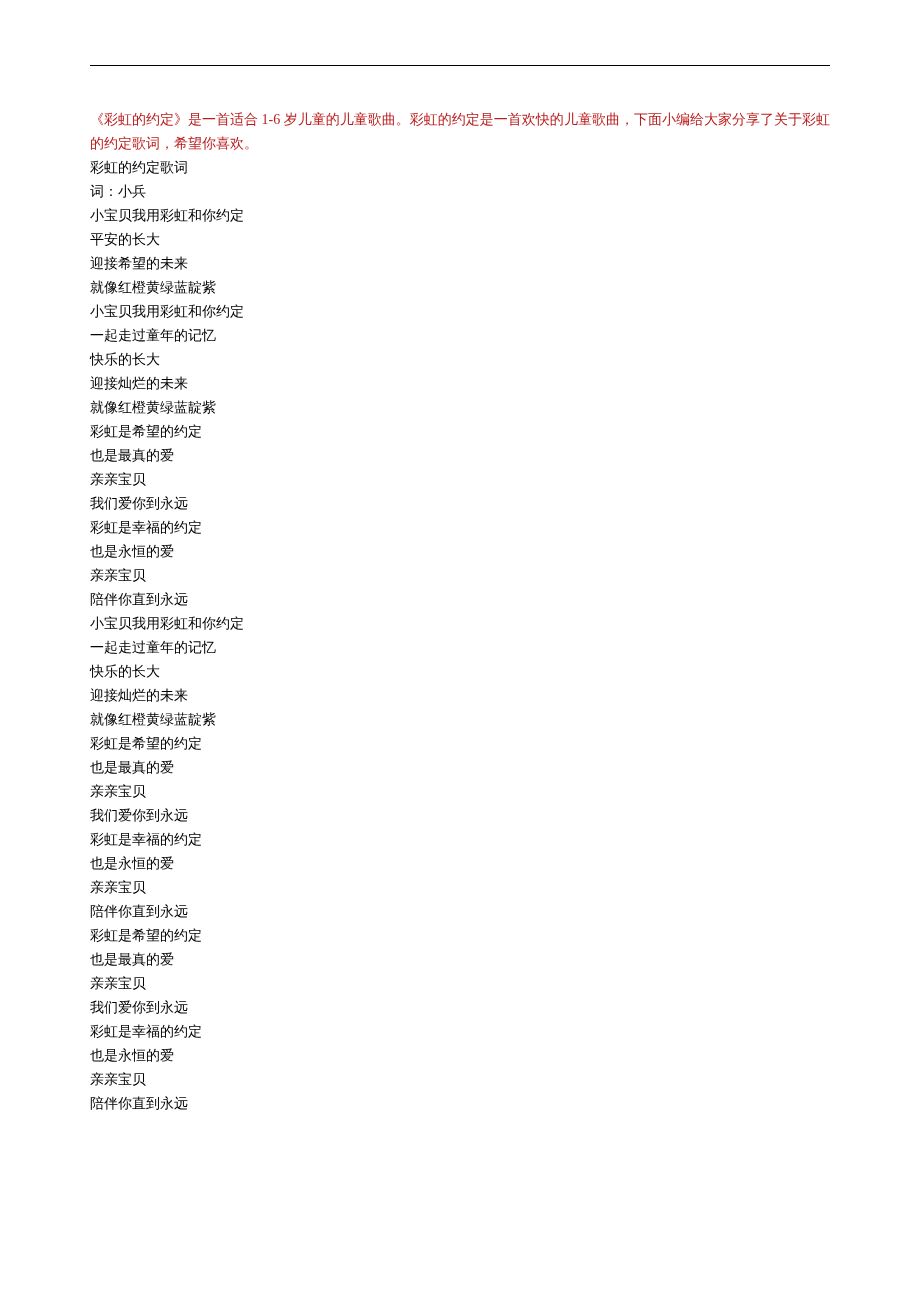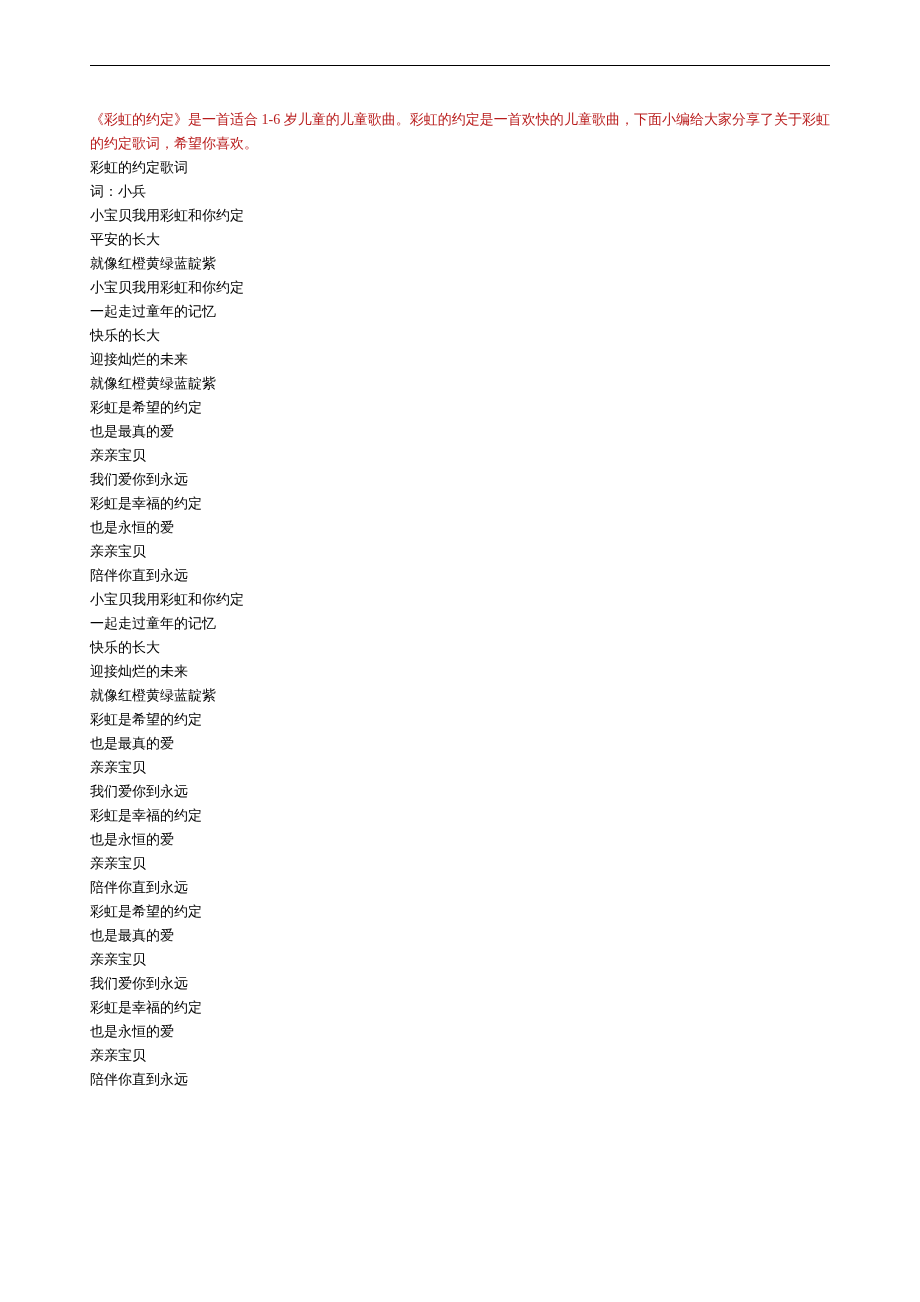--- a/index.html
+++ b/index.html
@@ -37,20 +37,21 @@
 
 <div class="divider"></div>
 
 <p class="intro">《彩虹的约定》是一首适合 1-6 岁儿童的儿童歌曲。彩虹的约定是一首欢快的儿童歌曲，下面小编给大家分享了关于彩虹的约定歌词，希望你喜欢。</p>
 
 <div id="lyrics-container">
     <p class="lyrics-line">彩虹的约定歌词</p>
     <p class="lyrics-line">词：小兵</p>
     <p class="lyrics-line">小宝贝我用彩虹和你约定</p>
     <p class="lyrics-line">平安的长大</p>
+    <p class="lyrics-line">迎接希望的未来</p>
     <p class="lyrics-line">就像红橙黄绿蓝靛紫</p>
     <p class="lyrics-line">小宝贝我用彩虹和你约定</p>
     <p class="lyrics-line">一起走过童年的记忆</p>
     <p class="lyrics-line">快乐的长大</p>
     <p class="lyrics-line">迎接灿烂的未来</p>
     <p class="lyrics-line">就像红橙黄绿蓝靛紫</p>
     <p class="lyrics-line">彩虹是希望的约定</p>
     <p class="lyrics-line">也是最真的爱</p>
     <p class="lyrics-line">亲亲宝贝</p>
     <p class="lyrics-line">我们爱你到永远</p>

